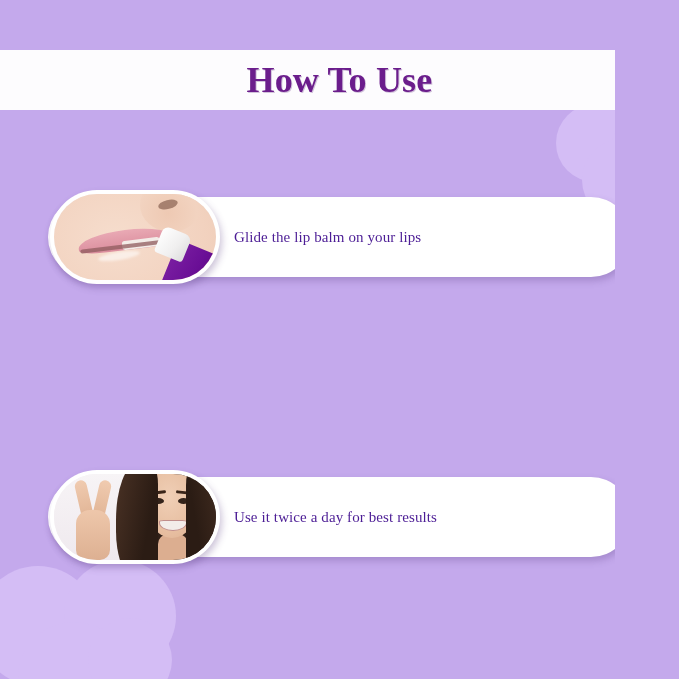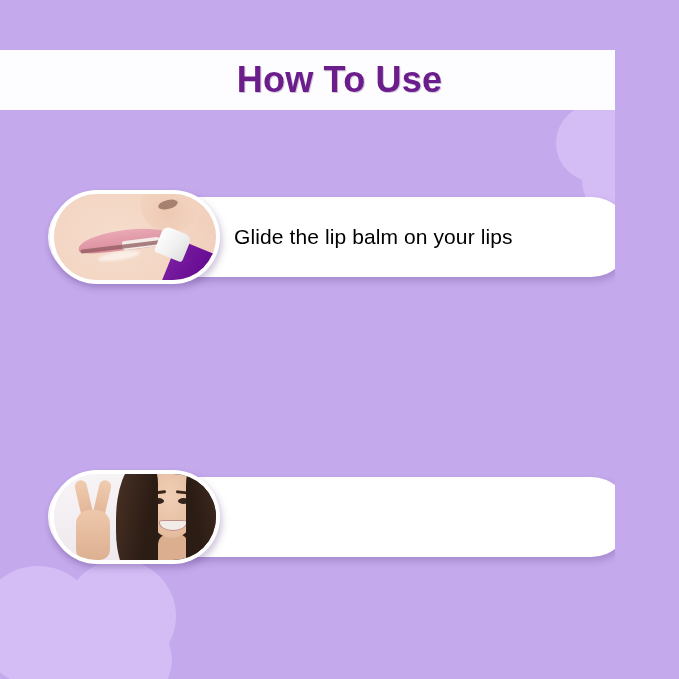--- a/index.html
+++ b/index.html
@@ -12,20 +12,21 @@
     font-family: "Liberation Sans", sans-serif;
     background: #c4a9ec;
     overflow: hidden;
   }
   #page {
     position: relative;
     width: 615px;
     height: 679px;
     background: #c4a9ec;
     overflow: hidden;
+    font-family: Liberation Serif, serif;
   }
 
   
   .deco {
     position: absolute;
     pointer-events: none;
   }
   .deco .lobe {
     position: absolute;
     border-radius: 50%;
@@ -95,22 +96,22 @@
     border-radius: 40px;
     box-shadow: 2px 4px 7px rgba(90, 60, 130, 0.28);
   }
   .step-text {
     position: absolute;
     left: 186px;
     top: 0;
     height: 80px;
     display: flex;
     align-items: center;
-    font-size: 21px;
-    color: #000000;
+    font-size: 15px;
+    color: #4c1d95;
     letter-spacing: 0.1px;
     white-space: nowrap;
   }
 
   
   .step-thumb {
     position: absolute;
     left: 2px;
     top: -7px;
     width: 170px;
@@ -409,20 +410,21 @@
           <div class="balm-body-a"></div>
           <div class="balm-cap-a"></div>
         </div>
       </div>
     </div>
   </div>
 
 
   <div class="step-row" id="step-row-2">
     <div class="step-card"></div>
+    <div class="step-text">Use it twice a day for best results</div>
     <div class="step-thumb">
       <div class="thumb-clip">
         <div class="thumb-art">
           <div class="bg-c"></div>
           <div class="hair-c-back"></div>
           <div class="neck-c"></div>
           <div class="sk-face-c"></div>
           <div class="brow-c1"></div>
           <div class="brow-c2"></div>
           <div class="eye-c1"></div>

